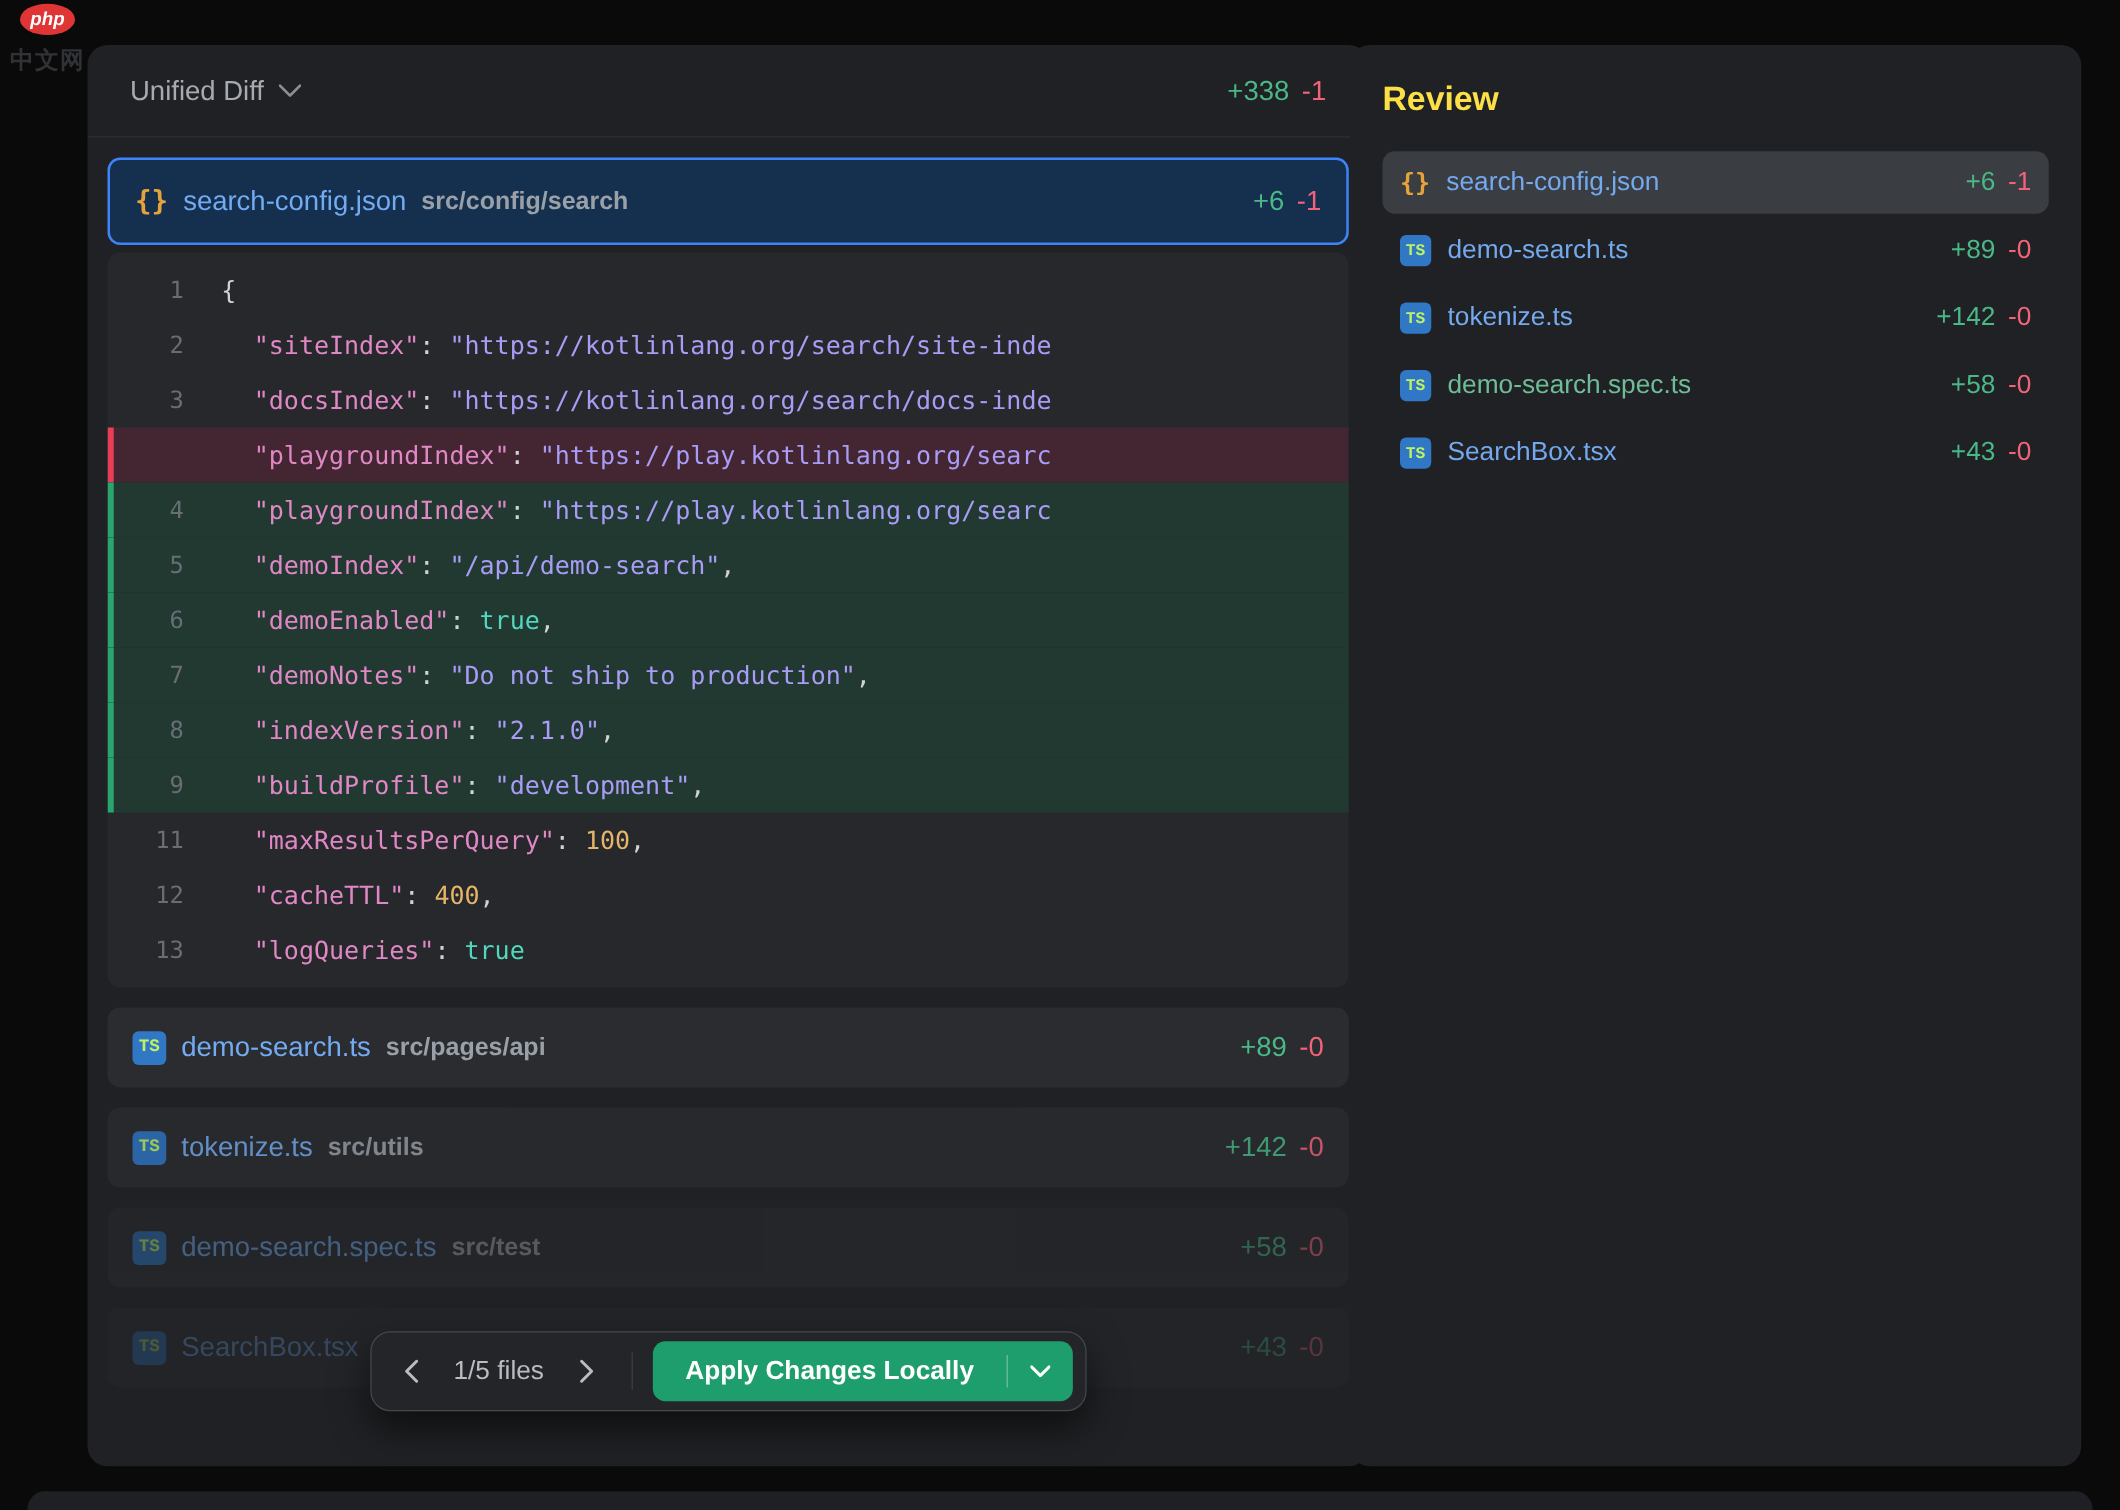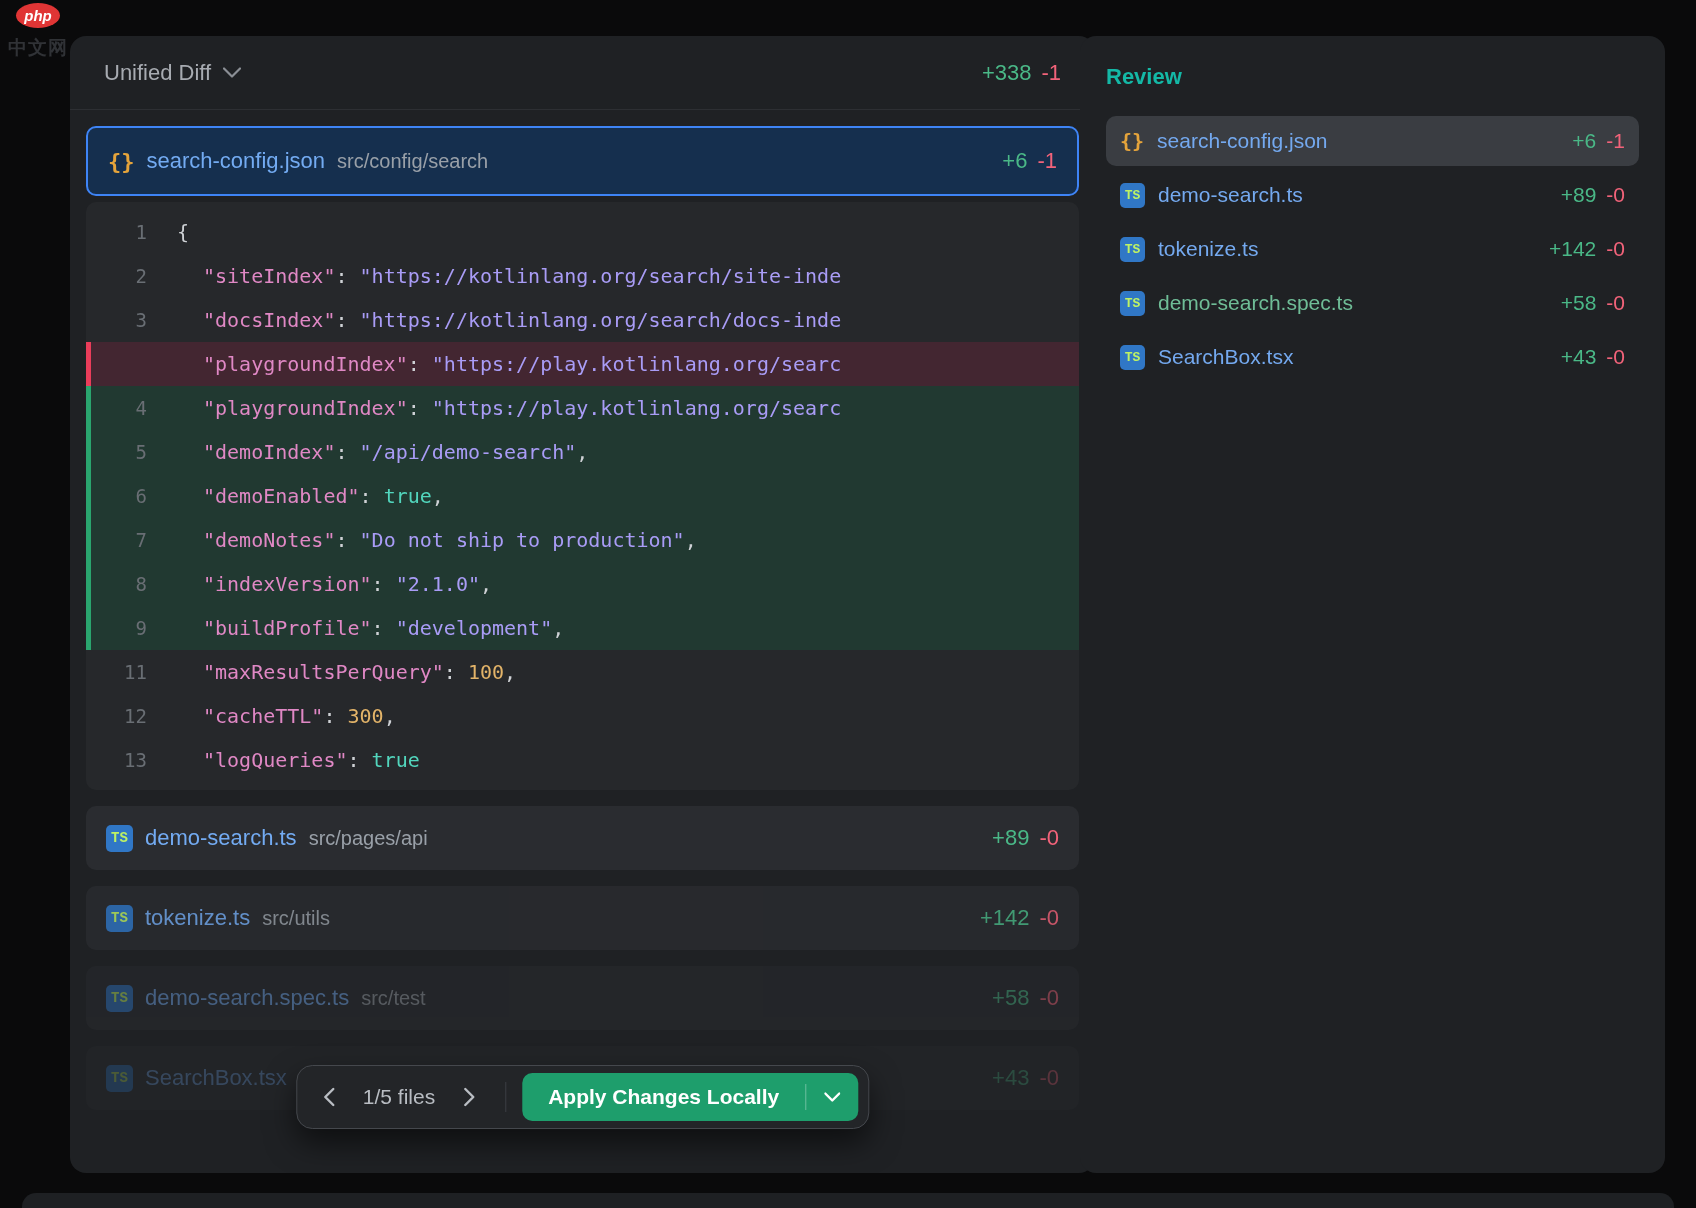--- a/index.html
+++ b/index.html
@@ -28,21 +28,21 @@
   .stats { margin-left:auto; font-size:22px; font-weight:500; white-space:nowrap; }
   .add { color:#4ab887; } .del { color:#f2637a; margin-left:10px; }
 
   .panel-body { padding:16px; }
 
   
   .file-card { height:70px; border:2px solid #3e84f6; background:#152f4e; border-radius:10px;
                display:flex; align-items:center; padding:0 20px; gap:12px; margin-bottom:6px; cursor:pointer; }
   .json-icon { color:#e5a43b; font-family:"DejaVu Sans Mono", monospace; font-weight:bold; font-size:22px; }
   .file-name { color:#73abf2; font-size:22px; }
-  .file-path { color:#99a0a8; font-size:20px; }
+  .file-path { color:#99a0a8; font-size:20px;font-weight:bold; }
   .file-card .stats, .file-header-row .stats { font-size:22px; }
 
   
   .code-block { background:#26282b; border-radius:10px; padding:8px 0; overflow:hidden; }
   .code-row { display:flex; align-items:center; height:44px; border-left:5px solid transparent;
               font-family:"DejaVu Sans Mono", monospace; font-size:20px; white-space:pre; overflow:hidden; }
   .code-row.removed { background:#432631; border-left-color:#ea3d5a; }
   .code-row.added   { background:#213931; border-left-color:#2aa56e; }
   .gutter { flex:none; width:86px; text-align:right; padding-right:30px;
             color:#696e74; font-size:19px; }
@@ -70,21 +70,21 @@
                cursor:pointer; background:none; border:none; }
   .pager-label { color:#b9bdc3; font-size:21px; padding:0 6px; white-space:nowrap; }
   .pager-divider { width:1px; height:30px; background:#3c3f44; margin:0 12px 0 8px; }
   .apply-btn { height:48px; display:flex; align-items:center; background:#1e9e6c; border:none;
                border-radius:10px; cursor:pointer; overflow:hidden;justify-content:flex-end; }
   .apply-label { color:#fff; font-size:21px; font-weight:bold; padding:0 26px; white-space:nowrap; }
   .apply-divider { width:1px; height:26px; background:rgba(255,255,255,.35); }
   .apply-caret { padding:0 18px; display:flex; align-items:center; }
 
   
-  .review-title { color:#14b8a6; font-size:22px; font-weight:bold; }
+  .review-title { color:#fde047; font-size:27px; font-weight:bold; }
   .review-list { margin-top:26px; }
   .review-row { height:50px; display:flex; align-items:center; gap:13px; padding:0 14px;
                 border-radius:10px; margin-bottom:4px; font-size:21px; cursor:pointer; }
   .review-row.selected { background:#3a3d42; }
   .review-row .ts-badge { width:25px; height:25px; font-size:13px; }
   .review-row .json-icon { font-size:20px; }
   .rv-name-blue  { color:#74a9ef; }
   .rv-name-green { color:#6fbd97; }
   .review-row .stats { font-size:21px; }
 
@@ -128,21 +128,21 @@
         <div class="code-row context"><span class="gutter">2</span><span class="code-content indent1"><span class="tok-key">"siteIndex"</span><span class="tok-punct">: </span><span class="tok-string">"https://kotlinlang.org/search/site-inde</span></span></div>
         <div class="code-row context"><span class="gutter">3</span><span class="code-content indent1"><span class="tok-key">"docsIndex"</span><span class="tok-punct">: </span><span class="tok-string">"https://kotlinlang.org/search/docs-inde</span></span></div>
         <div class="code-row removed"><span class="gutter"></span><span class="code-content indent1"><span class="tok-key">"playgroundIndex"</span><span class="tok-punct">: </span><span class="tok-string">"https://play.kotlinlang.org/searc</span></span></div>
         <div class="code-row added"><span class="gutter">4</span><span class="code-content indent1"><span class="tok-key">"playgroundIndex"</span><span class="tok-punct">: </span><span class="tok-string">"https://play.kotlinlang.org/searc</span></span></div>
         <div class="code-row added"><span class="gutter">5</span><span class="code-content indent1"><span class="tok-key">"demoIndex"</span><span class="tok-punct">: </span><span class="tok-string">"/api/demo-search"</span><span class="tok-punct">,</span></span></div>
         <div class="code-row added"><span class="gutter">6</span><span class="code-content indent1"><span class="tok-key">"demoEnabled"</span><span class="tok-punct">: </span><span class="tok-bool">true</span><span class="tok-punct">,</span></span></div>
         <div class="code-row added"><span class="gutter">7</span><span class="code-content indent1"><span class="tok-key">"demoNotes"</span><span class="tok-punct">: </span><span class="tok-string">"Do not ship to production"</span><span class="tok-punct">,</span></span></div>
         <div class="code-row added"><span class="gutter">8</span><span class="code-content indent1"><span class="tok-key">"indexVersion"</span><span class="tok-punct">: </span><span class="tok-string">"2.1.0"</span><span class="tok-punct">,</span></span></div>
         <div class="code-row added"><span class="gutter">9</span><span class="code-content indent1"><span class="tok-key">"buildProfile"</span><span class="tok-punct">: </span><span class="tok-string">"development"</span><span class="tok-punct">,</span></span></div>
         <div class="code-row context"><span class="gutter">11</span><span class="code-content indent1"><span class="tok-key">"maxResultsPerQuery"</span><span class="tok-punct">: </span><span class="tok-number">100</span><span class="tok-punct">,</span></span></div>
-        <div class="code-row context"><span class="gutter">12</span><span class="code-content indent1"><span class="tok-key">"cacheTTL"</span><span class="tok-punct">: </span><span class="tok-number">300</span><span class="tok-punct">,</span></span></div>
+        <div class="code-row context"><span class="gutter">12</span><span class="code-content indent1"><span class="tok-key">"cacheTTL"</span><span class="tok-punct">: </span><span class="tok-number">400</span><span class="tok-punct">,</span></span></div>
         <div class="code-row context"><span class="gutter">13</span><span class="code-content indent1"><span class="tok-key">"logQueries"</span><span class="tok-punct">: </span><span class="tok-bool">true</span></span></div>
       </div>
 
     <div id="more-files">
         <div class="file-header-row" style="opacity: 1;">
           <span class="ts-badge">TS</span>
           <span class="file-name">demo-search.ts</span>
           <span class="file-path">src/pages/api</span>
           <span class="stats"><span class="add">+89</span><span class="del">-0</span></span>
         </div>

